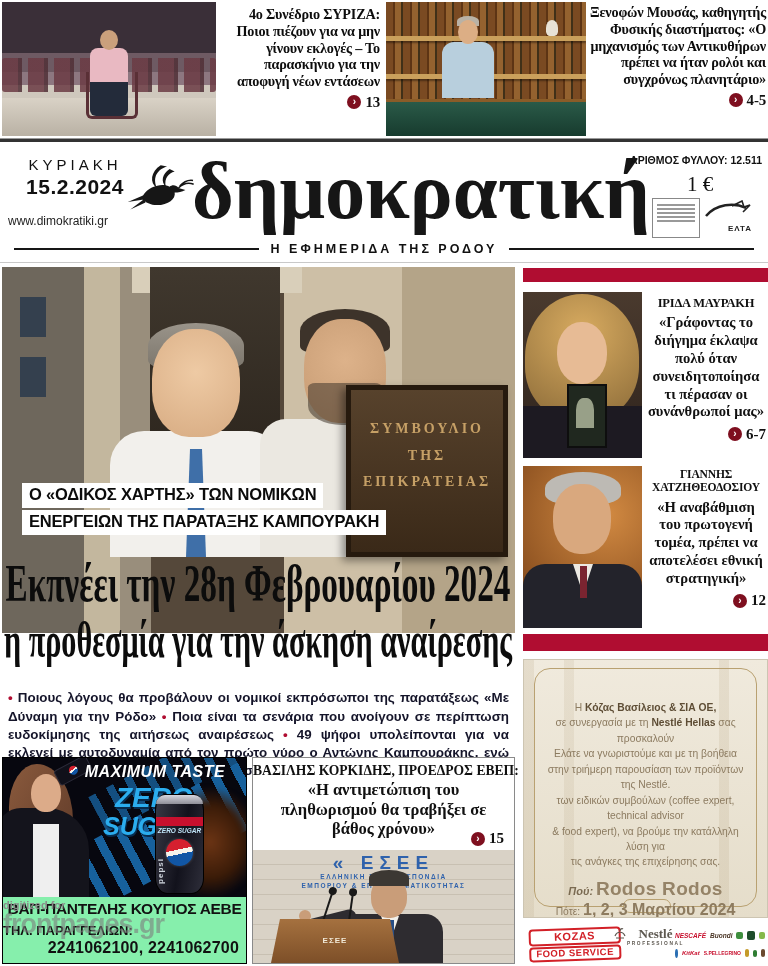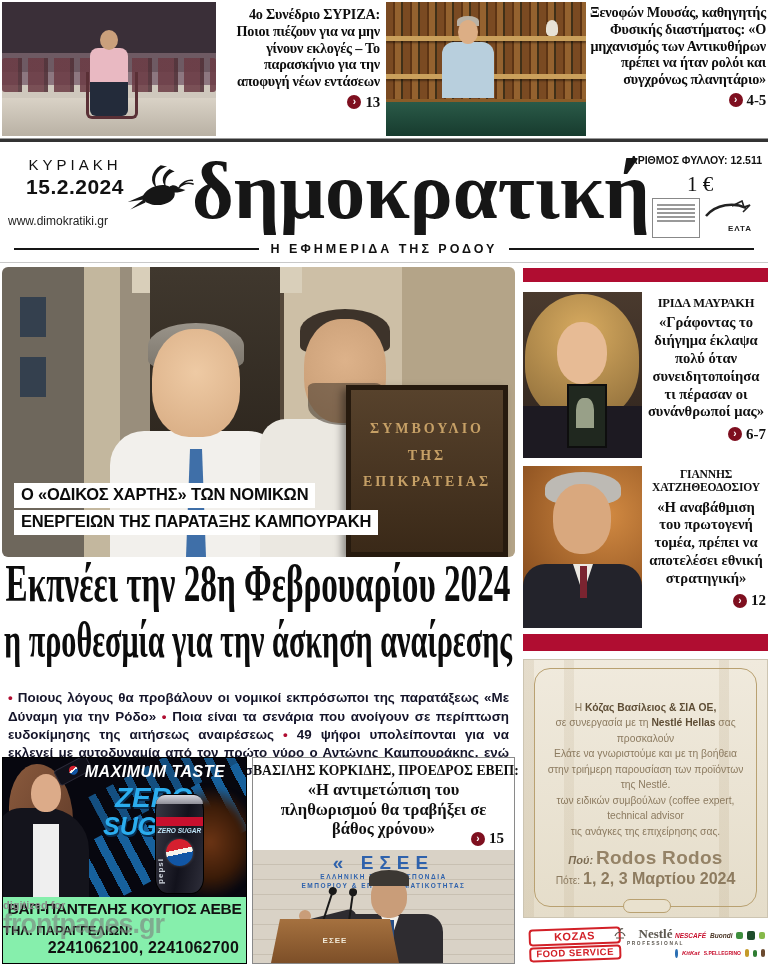--- a/index.html
+++ b/index.html
@@ -53,37 +53,37 @@
   #mstamp{left:652px;top:198px;width:38px;height:32px;border:1px solid #888;padding:3px 4px;}
   #mstamp i{display:block;height:2px;background:#999;margin:2px 0;}
   #melta{left:698px;top:200px;width:54px;height:32px;text-align:right;}
   #melta .ew{font-size:8px;font-weight:700;letter-spacing:1px;color:#222;}
   #mtagline{left:14px;top:242px;width:740px;display:flex;align-items:center;gap:12px;}
   #mtagline .ln{flex:1;height:2px;background:#161616;}
   #mtagline .tg{font-size:12.5px;font-weight:700;letter-spacing:3px;white-space:nowrap;}
   .hr2{left:0;top:262px;width:768px;height:1px;background:#c9c9c9;}
 
   
-  #mainphoto{left:2px;top:267px;width:513px;height:290px;overflow:hidden;
-    background:linear-gradient(90deg,#6e675c 0 16%,#c3b79e 16% 23%,#998e7c 23% 29%,#55483a 29% 55%,#cdbfa6 55% 78%,#b4a488 78% 100%);border-radius:6px;}
+  #mainphoto{left:2px;top:267px;width:513px;height:366px;overflow:hidden;
+    background:linear-gradient(90deg,#6e675c 0 16%,#c3b79e 16% 23%,#998e7c 23% 29%,#55483a 29% 55%,#cdbfa6 55% 78%,#b4a488 78% 100%);}
   #mainphoto .door{position:absolute;left:148px;top:0;width:130px;height:200px;background:linear-gradient(#40382e,#2c251d);}
   #mainphoto .lintel{position:absolute;left:130px;top:0;width:170px;height:26px;background:#d9cfba;}
   #mainphoto .win{position:absolute;left:18px;top:30px;width:26px;height:40px;background:#34404e;box-shadow:0 60px 0 #34404e;}
   .mhair1{position:absolute;left:146px;top:56px;width:96px;height:46px;border-radius:50% 50% 20% 20%;background:linear-gradient(#9a948a,#7c766c);}
   .mhead1{position:absolute;left:150px;top:62px;width:88px;height:108px;border-radius:46% 46% 42% 42%;background:radial-gradient(circle at 50% 40%,#eecaa4,#d7ab82);}
   .mshirt1{position:absolute;left:108px;top:164px;width:172px;height:126px;border-radius:34px 34px 0 0;background:#f2f0ec;}
   .mtie1{position:absolute;left:184px;top:182px;width:20px;height:108px;background:#3f6fa8;clip-path:polygon(20% 0,80% 0,100% 100%,0 100%);}
   .mhair2{position:absolute;left:298px;top:42px;width:90px;height:44px;border-radius:50% 50% 16% 16%;background:#3d332a;}
   .mhead2{position:absolute;left:302px;top:52px;width:82px;height:104px;border-radius:45% 45% 42% 42%;background:radial-gradient(circle at 50% 40%,#ddb28a,#c59a72);}
   .mbeard2{position:absolute;left:306px;top:116px;width:74px;height:42px;border-radius:10% 10% 46% 46%;background:rgba(66,55,44,.55);}
   .mshirt2{position:absolute;left:258px;top:152px;width:158px;height:138px;border-radius:26px 26px 0 0;background:#ebe8e1;}
   #plaque{position:absolute;left:344px;top:118px;width:162px;height:172px;background:linear-gradient(#57422c,#3a2918);
     border:5px solid #261a0e;box-shadow:-4px 4px 8px rgba(0,0,0,.4);text-align:center;padding-top:26px;box-sizing:border-box;}
   #plaque div{font:700 14px/1.9 "Liberation Serif",serif;letter-spacing:3px;color:#c6a066;}
-  .kicker{position:absolute;left:12px;}
+  .kicker{position:absolute;left:20px;}
   .kicker .kline{display:table;background:#fff;color:#0b0b0b;font:700 16.5px/1.2 "Liberation Sans",sans-serif;
     letter-spacing:-.2px;padding:2px 7px 3px;margin-bottom:2px;}
   #kick{top:216px;}
 
   
   .hl{left:1px;width:515px;height:57px;}
   #hl1{top:555px;}
   #hl2{top:610px;}
   .hl text{font-family:"Liberation Serif","DejaVu Serif",serif;font-weight:700;fill:#0c0c0c;}
 
@@ -442,20 +442,21 @@
     <div class="bgcols"></div>
     <div class="frame">
         <i></i>
       </div>
     <div class="txt">
       <div><span>Η </span><span class="nb">Κόζας Βασίλειος &amp; ΣΙΑ ΟΕ,</span></div>
       <div><span>σε συνεργασία με τη </span><span class="nb">Nestlé Hellas</span><span> σας προσκαλούν</span></div>
       <div>Ελάτε να γνωριστούμε και με τη βοήθεια</div>
       <div>στην τριήμερη παρουσίαση των προϊόντων της Nestlé.</div>
       <div>των ειδικών συμβούλων (coffee expert, technical advisor</div>
+      <div>&amp; food expert), να βρούμε την κατάλληλη λύση για</div>
       <div>τις ανάγκες της επιχείρησης σας.</div>
       <div class="n-where"><span class="lab">Πού:</span> <span class="big">Rodos Rodos</span></div>
       <div class="n-when"><span class="lab">Πότε:</span> <span class="big2">1, 2, 3 Μαρτίου 2024</span></div>
 
     </div>
   </div>
 
   <div class="abs" id="logos">
     <div class="kozas">
       <span class="kz">KOZAS</span>

